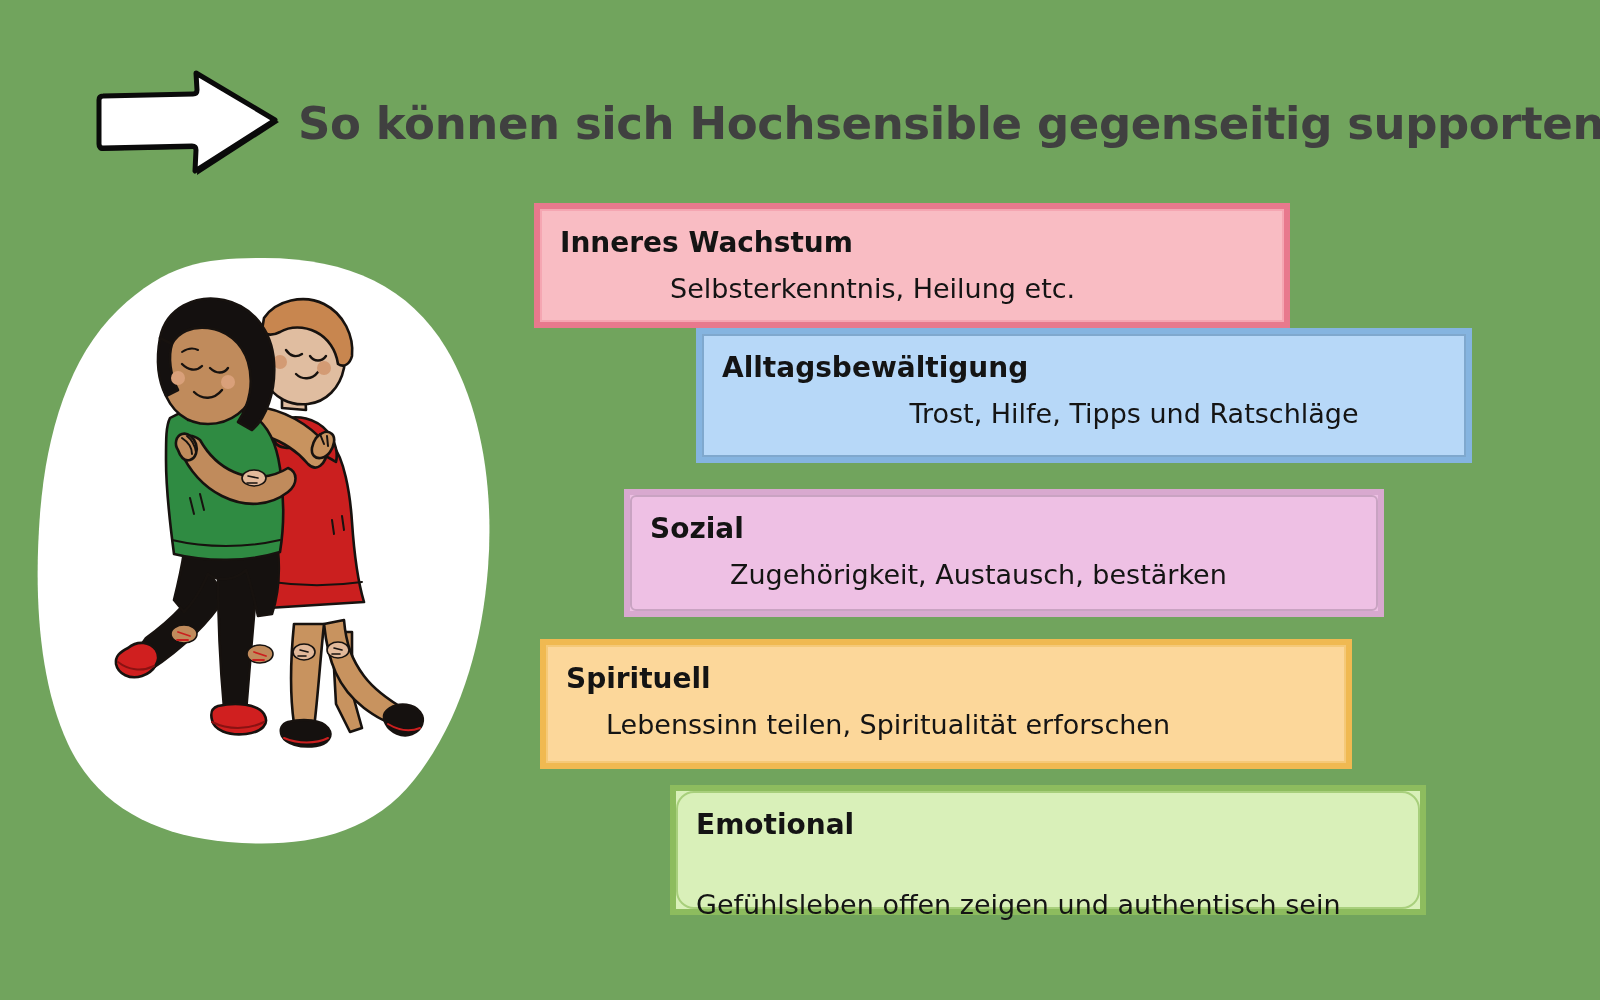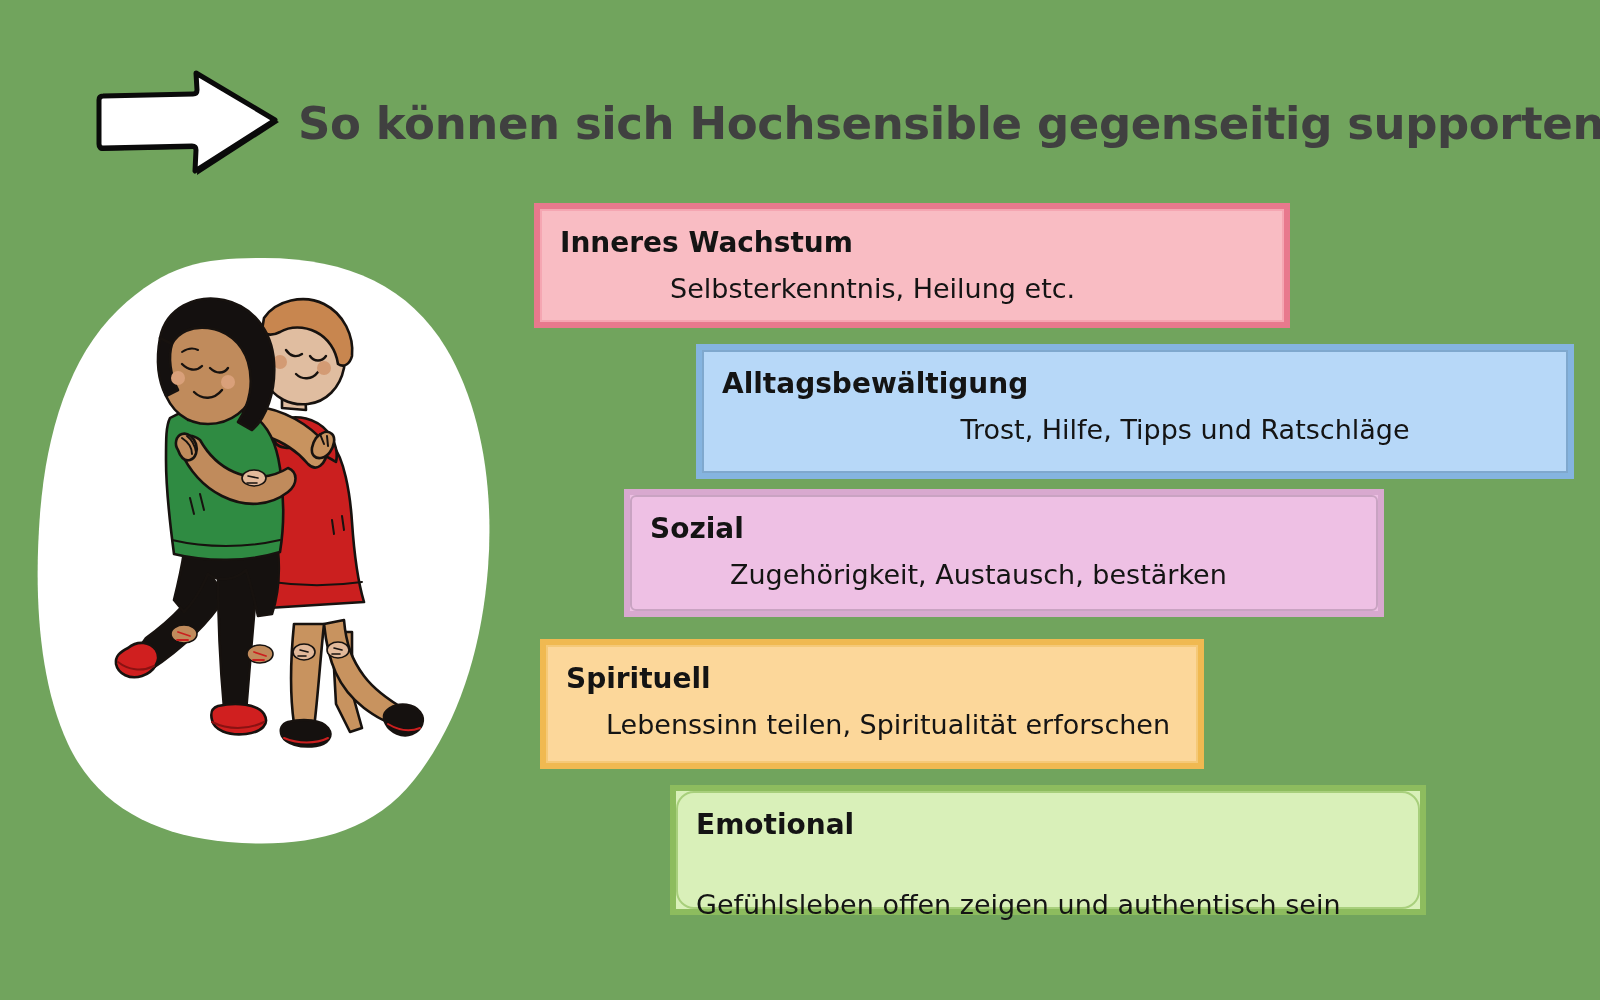--- a/index.html
+++ b/index.html
@@ -226,35 +226,35 @@
     </svg>
   </div>
 
   <div class="cat-box" style="left: 534px; top: 203px; width: 756px; height: 125px; border-color: rgb(232, 121, 141); background: rgb(249, 188, 195);">
     <div class="cat-inner" style="border-color: rgb(245, 166, 178); background: rgb(249, 188, 195);">
       <div class="cat-title">Inneres Wachstum</div>
       <div class="cat-desc indent-1">Selbsterkenntnis, Heilung etc.</div>
     </div>
   </div>
 
-  <div class="cat-box" style="left: 696px; top: 344px; width: 878px; height: 135px; border-color: rgb(133, 180, 224); background: rgb(183, 216, 248);">
+  <div class="cat-box" style="left: 696px; top: 328px; width: 776px; height: 135px; border-color: rgb(133, 180, 224); background: rgb(183, 216, 248);">
     <div class="cat-inner" style="border-color: rgb(127, 168, 206); background: rgb(183, 216, 248);">
       <div class="cat-title">Alltagsbewältigung</div>
       <div class="cat-desc indent-2">Trost, Hilfe, Tipps und Ratschläge</div>
     </div>
   </div>
 
   <div class="cat-box" style="left: 624px; top: 489px; width: 760px; height: 128px; border-color: rgb(216, 169, 207); background: rgb(238, 192, 228);">
     <div class="cat-inner" style="border-color: rgb(201, 163, 194); background: rgb(238, 192, 228); border-radius: 6px;">
       <div class="cat-title">Sozial</div>
       <div class="cat-desc indent-3">Zugehörigkeit, Austausch, bestärken</div>
     </div>
   </div>
 
-  <div class="cat-box" style="left: 540px; top: 639px; width: 664px; height: 130px; border-color: rgb(240, 185, 81); background: #f97316;">
+  <div class="cat-box" style="left: 540px; top: 639px; width: 812px; height: 130px; border-color: rgb(240, 185, 81); background: #f97316;">
     <div class="cat-inner" style="border-color: rgb(245, 201, 120); background: rgb(252, 215, 154);">
       <div class="cat-title">Spirituell</div>
       <div class="cat-desc indent-4">Lebenssinn teilen, Spiritualität erforschen</div>
     </div>
   </div>
 
   <div class="cat-box" style="left: 670px; top: 785px; width: 756px; height: 130px; border-color: rgb(141, 188, 94); background: rgb(217, 240, 185);">
     <div class="cat-inner" style="border-color: rgb(168, 207, 124); background: rgb(217, 240, 185); border-radius: 18px;">
       <div class="cat-title">Emotional</div>
       <div class="cat-desc indent-5">Gefühlsleben offen zeigen und authentisch sein</div>

